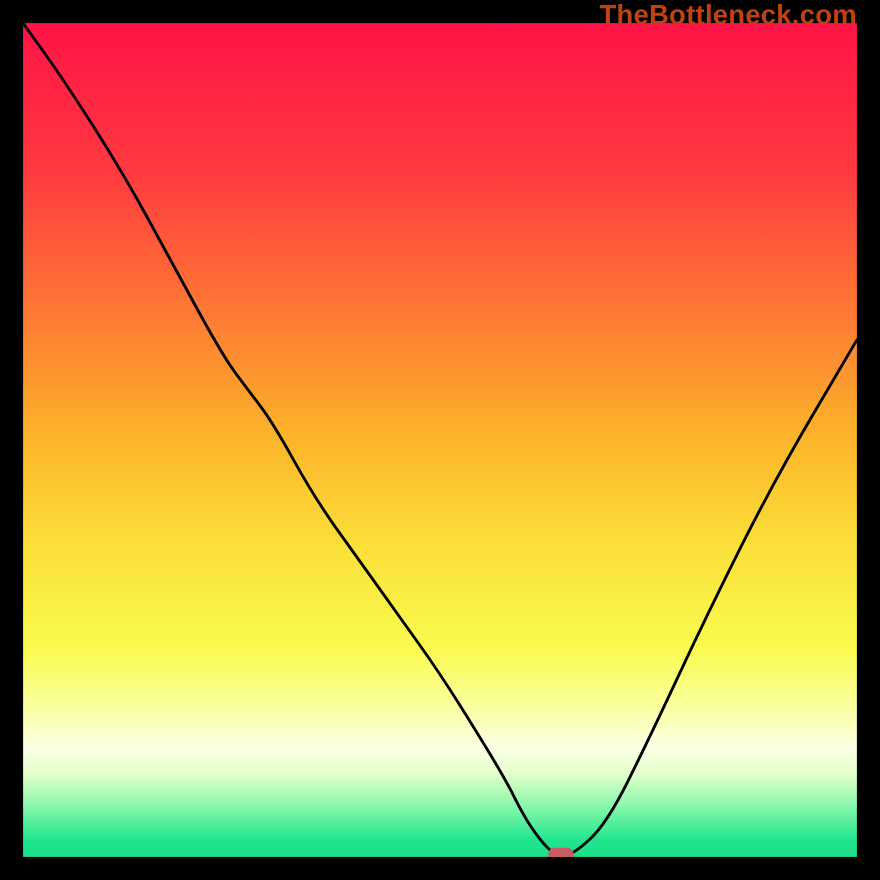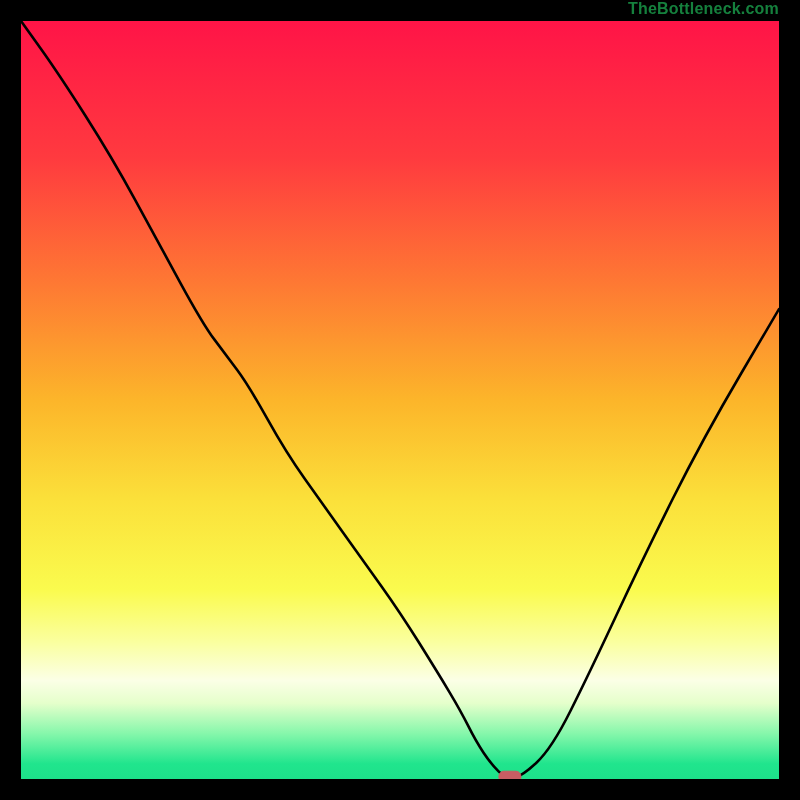--- a/index.html
+++ b/index.html
@@ -27,23 +27,23 @@
   }
   .plot svg {
     width: 100%;
     height: 100%;
     display: block;
   }
   .watermark {
     position: absolute;
     top: 0px;
     right: 21px;
-    font-size: 16px;
+    font-size: 25px;
     font-weight: 600;
-    color: #15803d;
+    color: #c2410c;
     letter-spacing: 0.2px;
     user-select: none;
   }
 </style>
 </head>
 <body>
 
 <div class="frame">
   <div class="watermark">TheBottleneck.com</div>
 

